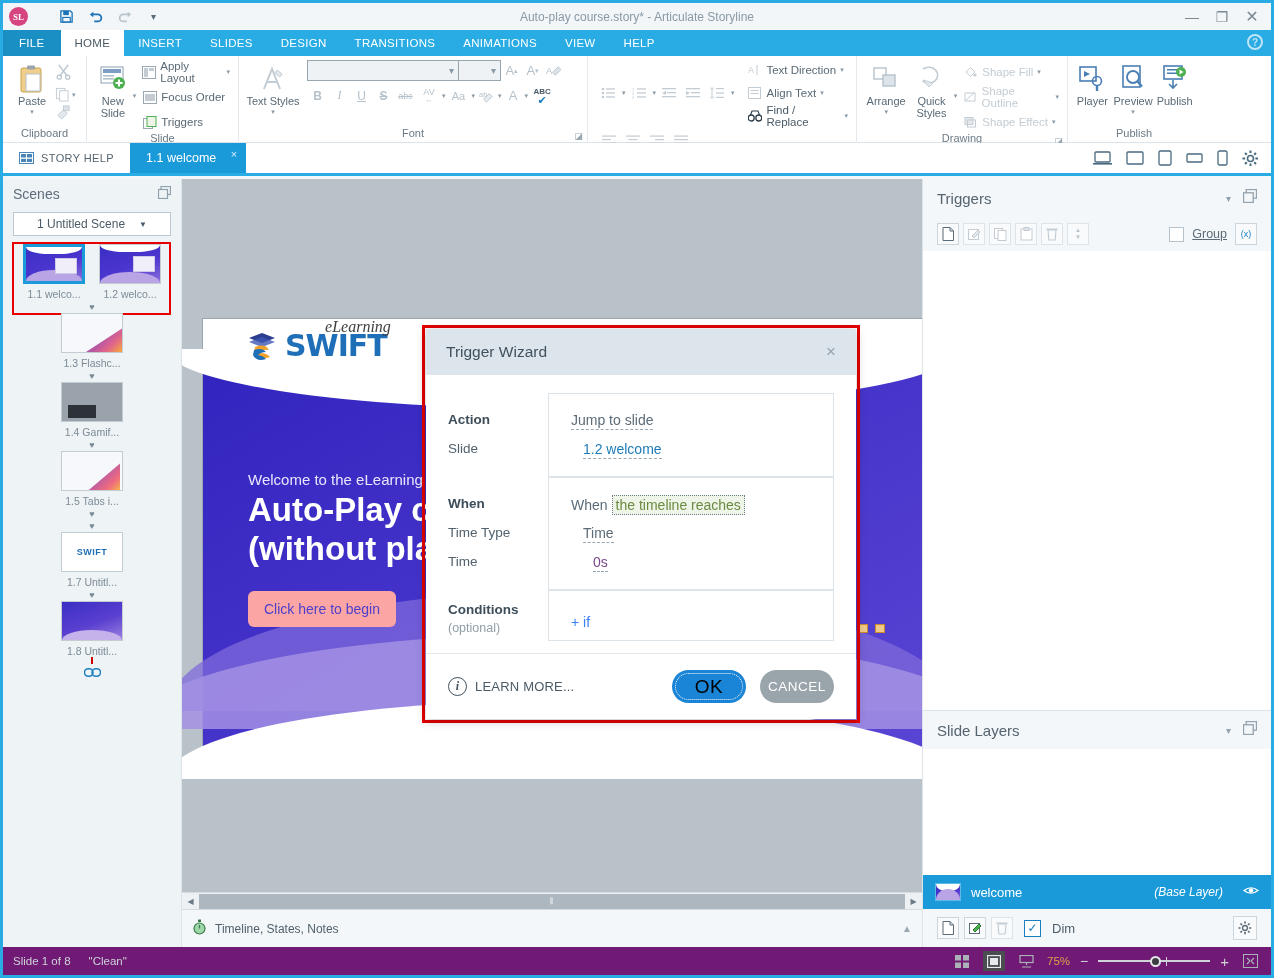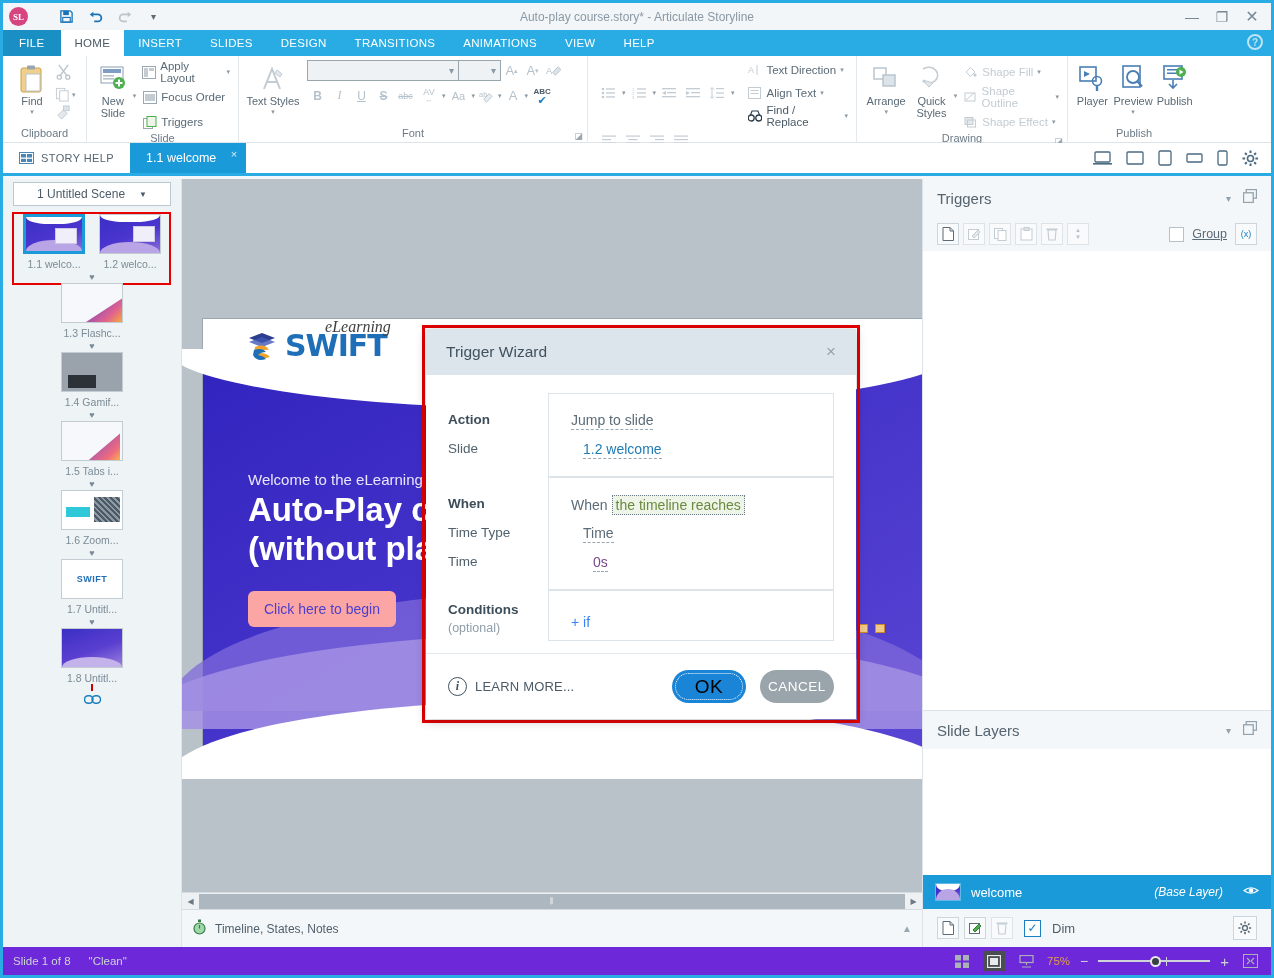--- a/index.html
+++ b/index.html
@@ -231,21 +231,21 @@
   .layer-base { margin-left:auto; font-size: 12px; font-style: italic; }
   .eye { margin-left: 10px; font-size: 12px; }
   .layers-toolbar { height: 38px; background:#f4f7f9; display:flex; align-items:center; padding: 0 14px; gap:5px; }
   .dim-chk { width: 17px; height: 17px; border:1px solid #1a7fc1; background:#fff; color:#1a7fc1;
              display:flex;align-items:center;justify-content:center; font-size: 12px; margin-left: 6px; }
   .dim-label { font-size: 13px; color:#4f5f6b; margin-left: 6px; }
   .gear-btn { margin-left:auto; width: 24px; height: 24px; border:1px solid #ccd5dc; background:#f8fafb;
               display:flex;align-items:center;justify-content:center; font-size: 13px; color:#5b6b77; }
 
   
-  .statusbar { position:absolute; left:0; right:0; bottom:0; height: 28px; background:#6d28d9;
+  .statusbar { position:absolute; left:0; right:0; bottom:0; height: 28px; background:#701a75;
                display:flex; align-items:center; color:#cdd3d7; font-size: 11.5px; padding: 0 10px; }
   .sb-left { display:flex; gap: 18px; }
   .sb-right { margin-left:auto; display:flex; align-items:center; gap: 10px; }
   .vbtn { width: 22px; height: 20px; display:flex; align-items:center; justify-content:center; color:#aab2b8; }
   .vbtn.on { background:#4a4e51; color:#e6eaed; }
   .zoom-pct { color:#e0a04a; font-size: 11.5px; }
   .zslider { width: 112px; height: 12px; position:relative; display:flex; align-items:center; }
   .ztrack { width: 100%; height: 2px; background:#cdd3d7; }
   .zknob { position:absolute; left: 52px; width: 11px; height: 11px; border-radius:50%;
            background:#3b3f42; border:2px solid #e6eaed; }
@@ -344,21 +344,21 @@
     <div class="rgroup" style="width:84px">
       <div class="rgroup-body">
         <div class="bigbtn">
           <span class="glyph">
             <svg width="28" height="30" viewBox="0 0 28 30">
                 <rect x="3" y="4" width="20" height="24" rx="2" fill="#f0cf8c" stroke="#c9a24a"></rect>
                 <rect x="9" y="1.5" width="8" height="4" rx="1" fill="#9aa4ab"></rect>
                 <rect x="8" y="10" width="14" height="17" fill="#fff" stroke="#b8c2ca"></rect>
               </svg>
           </span>
-          <span class="cap">Find</span>
+          <span class="cap">Paste</span>
           <span class="caret">▾</span>
         </div>
         <div style="display:flex;flex-direction:column;gap:3px;padding-top:3px">
           <span class="ic">
             <svg width="17" height="17" viewBox="0 0 18 18">
                 <path d="M4 2 L13 14 M14 2 L5 14" stroke="#b6c2cb" stroke-width="1.4" fill="none"></path>
                 <circle cx="4.5" cy="15" r="2.2" fill="none" stroke="#b6c2cb" stroke-width="1.3"></circle>
                 <circle cx="13.5" cy="15" r="2.2" fill="none" stroke="#b6c2cb" stroke-width="1.3"></circle>
               </svg>
           </span>
@@ -776,20 +776,29 @@
             <circle cx="8.5" cy="8.5" r="3" fill="none" stroke="#4a6a80" stroke-width="1.6"></circle>
             <g stroke="#4a6a80" stroke-width="2">
               <path d="M8.5 0.5 v2.6 M8.5 13.4 v2.6 M0.5 8.5 h2.6 M13.4 8.5 h2.6 M3 3 l1.8 1.8 M12.2 12.2 l1.8 1.8 M14 3 l-1.8 1.8 M4.8 12.2 L3 14"></path>
             </g>
           </svg>
       </span>
     </div>
   </div>
 
   <div class="leftpanel">
+    <div class="panel-head">
+      <span class="panel-title">Scenes</span>
+      <span class="dock">
+        <svg width="13" height="13" viewBox="0 0 13 13">
+            <rect x="3" y="0.5" width="9.5" height="8" fill="none" stroke="#8fa0ac" stroke-width="1.2"></rect>
+            <rect x="0.5" y="3.5" width="9" height="9" fill="#eef3f6" stroke="#8fa0ac" stroke-width="1.2"></rect>
+          </svg>
+      </span>
+    </div>
     <div class="scene-select">
       <span>1 Untitled Scene</span>
       <span class="cv">▼</span>
     </div>
 
     <div class="thumbs">
       <div class="redbox"></div>
 
       <div class="tgrid">
         <div class="titem sel">
@@ -826,26 +835,20 @@
 
       <div class="tconn">♥</div>
       <div class="tsingle">
         <div class="tpic">
             <div class="art tabs"></div>
           </div>
         <div class="tlabel">1.5 Tabs i...</div>
       </div>
 
       <div class="tconn">♥</div>
-      <div class="tsingle">
-        <div class="tpic">
-            <div class="art zoom"></div>
-          </div>
-        <div class="tlabel">1.6 Zoom...</div>
-      </div>
 
       <div class="tconn">♥</div>
       <div class="tsingle">
         <div class="tpic">
             <div class="art logo"></div>
           </div>
         <div class="tlabel">1.7 Untitl...</div>
       </div>
 
       <div class="tconn">♥</div>

